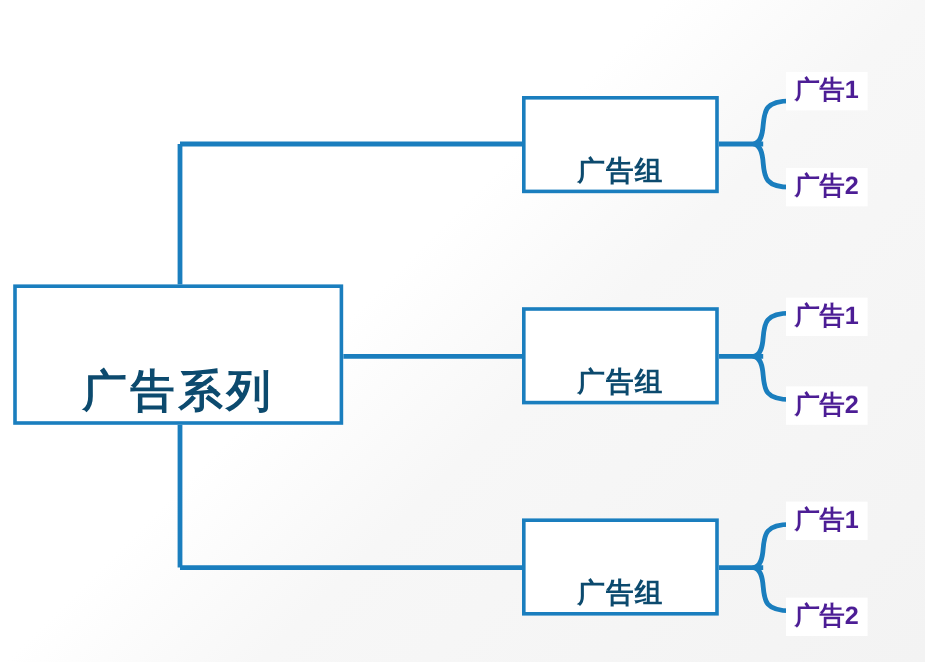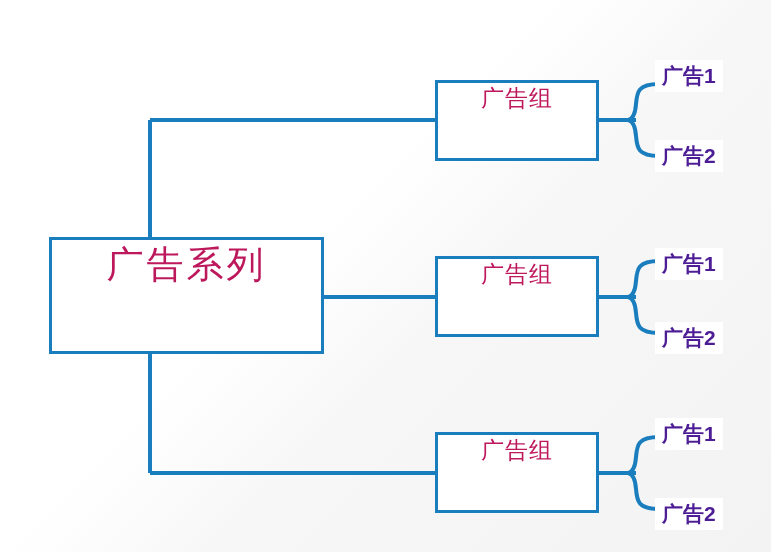--- a/index.html
+++ b/index.html
@@ -26,34 +26,33 @@
     top: 0;
     width: 771px;
     height: 552px;
   }
   .node-box {
     position: absolute;
     box-sizing: border-box;
     background: #ffffff;
     border: 3px solid #1a7ebe;
     display: flex;
-    align-items: flex-start;
+    align-items: flex-end;
     justify-content: center;
-    color: #be185d;
-    font-weight: normal;
+    color: #0c4a6e;
+    font-weight: bold;
     letter-spacing: 1px;
   }
   .node-root {
     left: 11px;
     top: 237px;
     width: 275px;
     height: 117px;
     font-size: 37px;
     letter-spacing: 3px;
-    margin-left: 38px;
   }
   .node-group {
     left: 435px;
     width: 164px;
     height: 81px;
     font-size: 23px;
     letter-spacing: 1px;
   }
   .node-group.g1 { top: 80px; }
   .node-group.g2 { top: 256px; }

